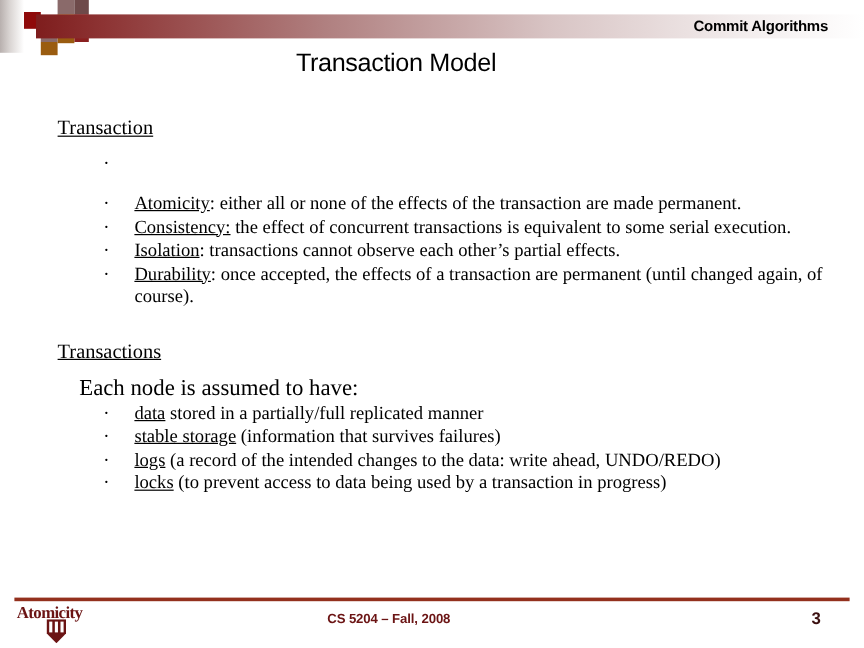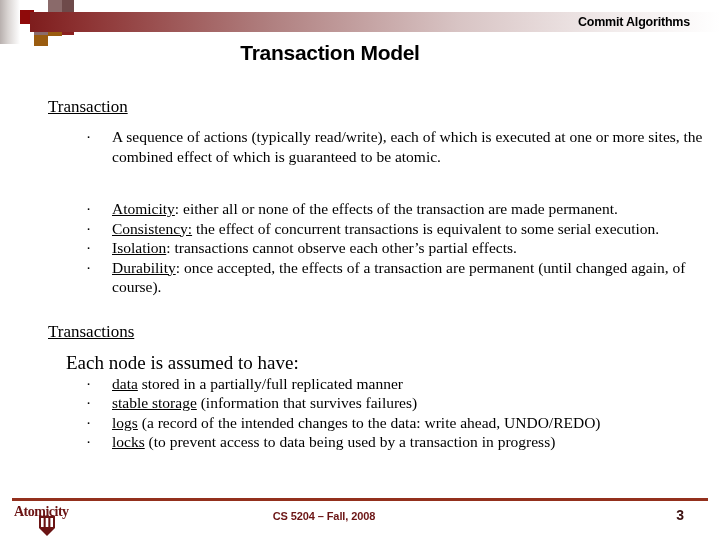--- a/index.html
+++ b/index.html
@@ -79,21 +79,21 @@
     white-space: nowrap;
   }
 
   #slide-title {
     position: absolute;
     left: 0; top: 41px;
     width: 660px;
     text-align: center;
     font-family: "Liberation Sans", sans-serif;
     font-size: 21px;
-    font-weight: bold;
+    font-weight: normal;
     color: #000000;
     letter-spacing: -0.3px;
   }
 
   
   #content {
     position: absolute;
     left: 0; top: 96px;
     width: 720px;
     padding-left: 28px;
@@ -227,21 +227,21 @@
 
 <div id="content">
 
   <div class="section">
     <div class="section-heading">
       <span>Transaction</span>
     </div>
     <div class="gap-sm"></div>
     <div class="bullet-list">
       <div class="bullet-row">
-        <span class="dot">·</span><span class="term"></span><span>A sequence of actions (typically read/write), each of which is executed at one or more sites, the combined effect of which is guaranteed to be atomic.</span>
+        <span class="dot">·</span><span class="term"></span>
       </div>
     </div>
   </div>
 
   <div class="gap-lg"></div>
 
   <div class="section">
     <div class="gap-sm"></div>
     <div class="bullet-list">
       <div class="bullet-row">

